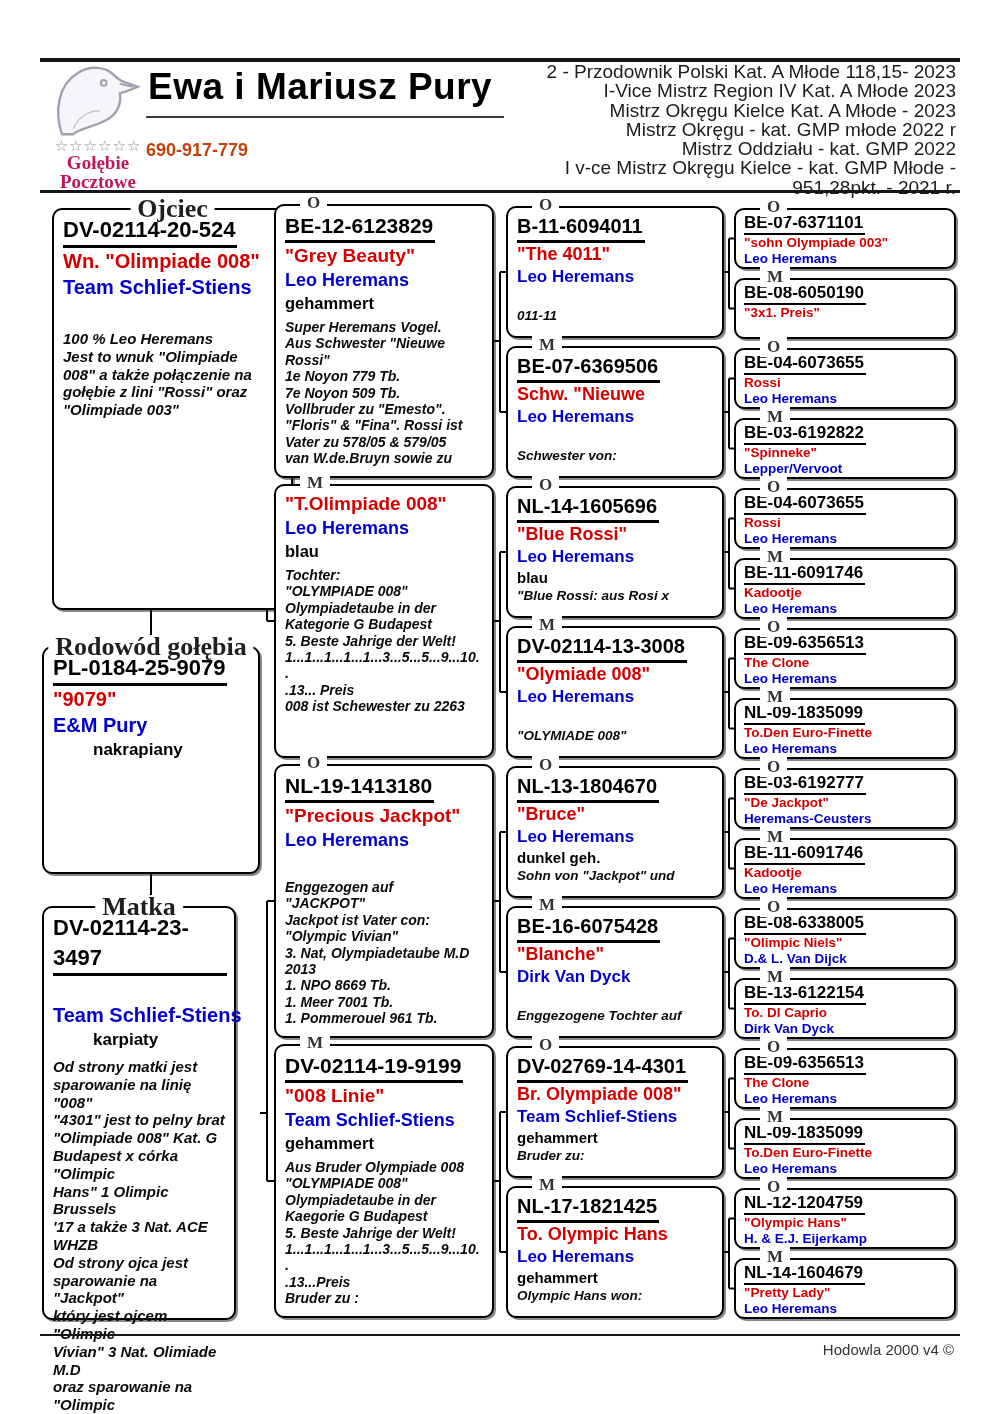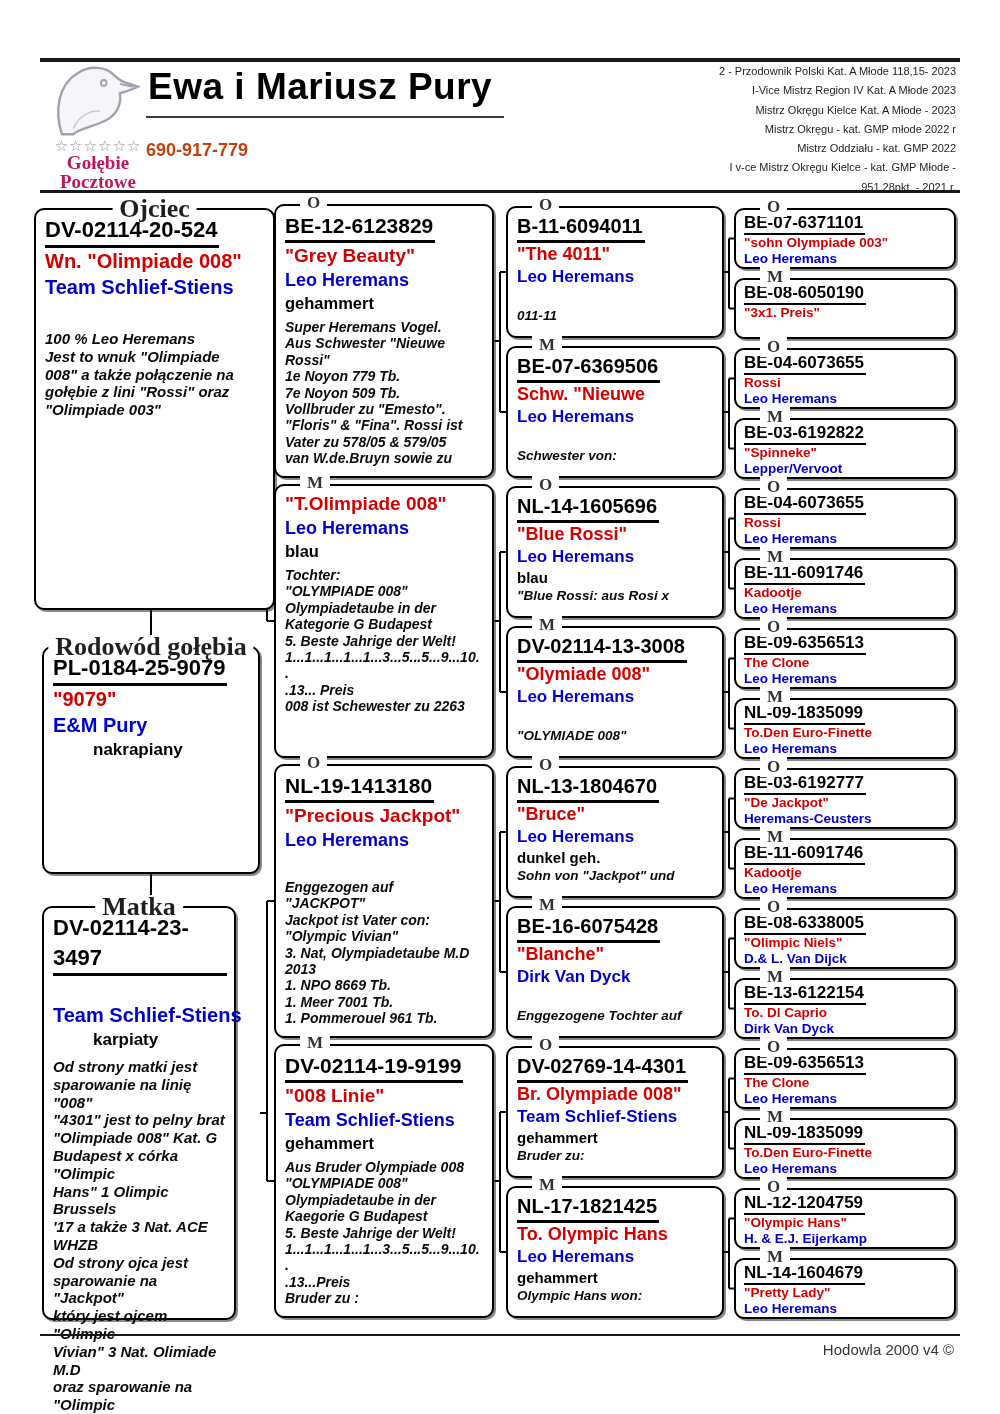--- a/index.html
+++ b/index.html
@@ -15,21 +15,21 @@
   .logo { position:absolute; left:42px; top:62px; width:112px; text-align:center; }
   .logo svg { display:block; margin:0 auto; }
   .stars { font-size:15px; letter-spacing:1px; line-height:15px; color:#8f8f9c; }
   .logo-line { font-family:"Liberation Serif","DejaVu Serif",serif; font-weight:bold;
                font-size:19px; line-height:19px; color:#be185d; }
 
   .title { position:absolute; left:146px; top:66px; font-size:37px; font-weight:bold;
            letter-spacing:.5px; border-bottom:2px solid #3a3a3a; padding:0 12px 8px 2px; }
   .phone { position:absolute; left:146px; top:140px; font-size:18px; color:#c2410c;font-weight:bold; }
   .achievements { position:absolute; right:44px; top:62px; width:430px; text-align:right;
-                  font-size:11px; line-height:19.3px; color:#1c1c1c; }
+                  font-size:19px; line-height:19.3px; color:#1c1c1c; }
   .credit { position:absolute; right:46px; top:1341px; font-size:15px; color:#343434; }
 
   #connectors { position:absolute; left:0; top:0; pointer-events:none; }
 
   .pbox { position:absolute; background:#fff; border:2px solid #000; border-radius:10px;
           box-shadow:2px 2px 0 rgba(40,40,40,.55); }
   .pbox .inner { padding:5px 7px 4px 9px; }
   .blabel { position:absolute; top:-13px; background:#fff; padding:0 7px;
             font-family:"Liberation Serif","DejaVu Serif",serif; font-weight:bold; color:#1f1f1f; }
   .blabel.center { left:50%; transform:translateX(-50%); white-space:nowrap; font-size:26px; line-height:24px; }
@@ -151,21 +151,21 @@
       <line x1="729" y1="1078.5" x2="734" y2="1078.5" stroke="#000" stroke-width="2"></line>
       <line x1="729" y1="1148.5" x2="734" y2="1148.5" stroke="#000" stroke-width="2"></line>
       <line x1="724" y1="1252" x2="729" y2="1252" stroke="#000" stroke-width="2"></line>
       <line x1="729" y1="1218.5" x2="729" y2="1288.5" stroke="#000" stroke-width="2"></line>
       <line x1="729" y1="1218.5" x2="734" y2="1218.5" stroke="#000" stroke-width="2"></line>
       <line x1="729" y1="1288.5" x2="734" y2="1288.5" stroke="#000" stroke-width="2"></line>
       <line x1="151" y1="610" x2="151" y2="646" stroke="#000" stroke-width="2"></line>
       <line x1="151" y1="874" x2="151" y2="906" stroke="#000" stroke-width="2"></line>
     </svg>
   <div id="boxes">
-      <div class="pbox g1" style="left: 34px; top: 208px; width: 241px; height: 402px;">
+      <div class="pbox g1" style="left: 52px; top: 208px; width: 241px; height: 402px;">
         <div class="blabel center">Ojciec</div>
         <div class="inner">
           <div class="ring"><span>DV-02114-20-524</span></div>
           <div class="name">Wn. "Olimpiade 008"</div>
           <div class="owner">Team Schlief-Stiens</div>
           <div class="colorline"></div>
           <div class="desc">100 % Leo Heremans
 Jest to wnuk "Olimpiade
 008" a także połączenie na
 gołębie z lini "Rossi" oraz

